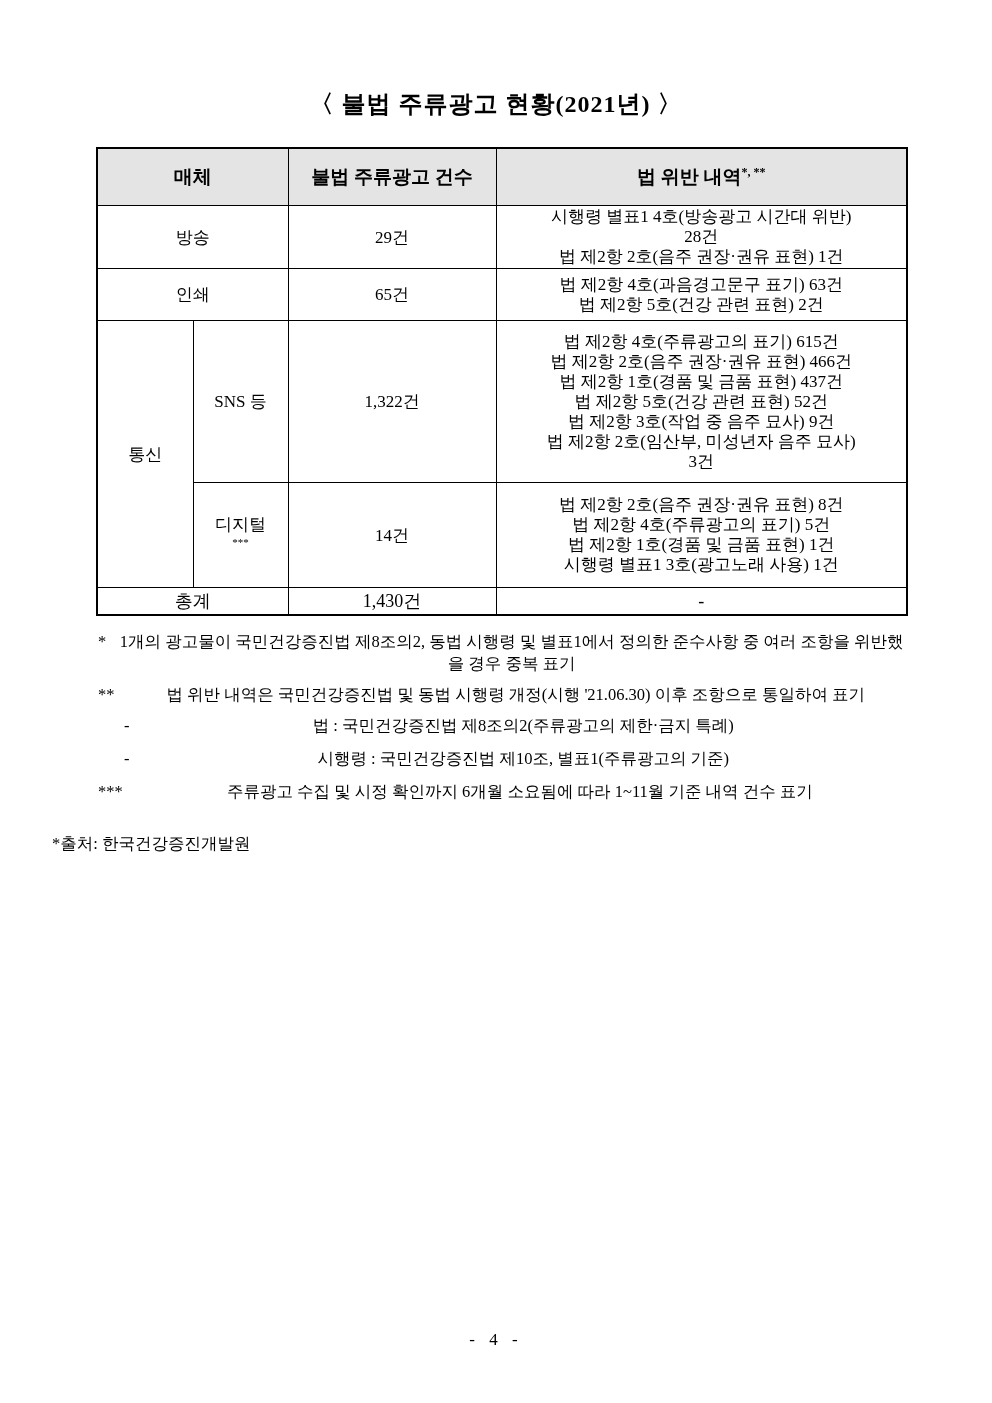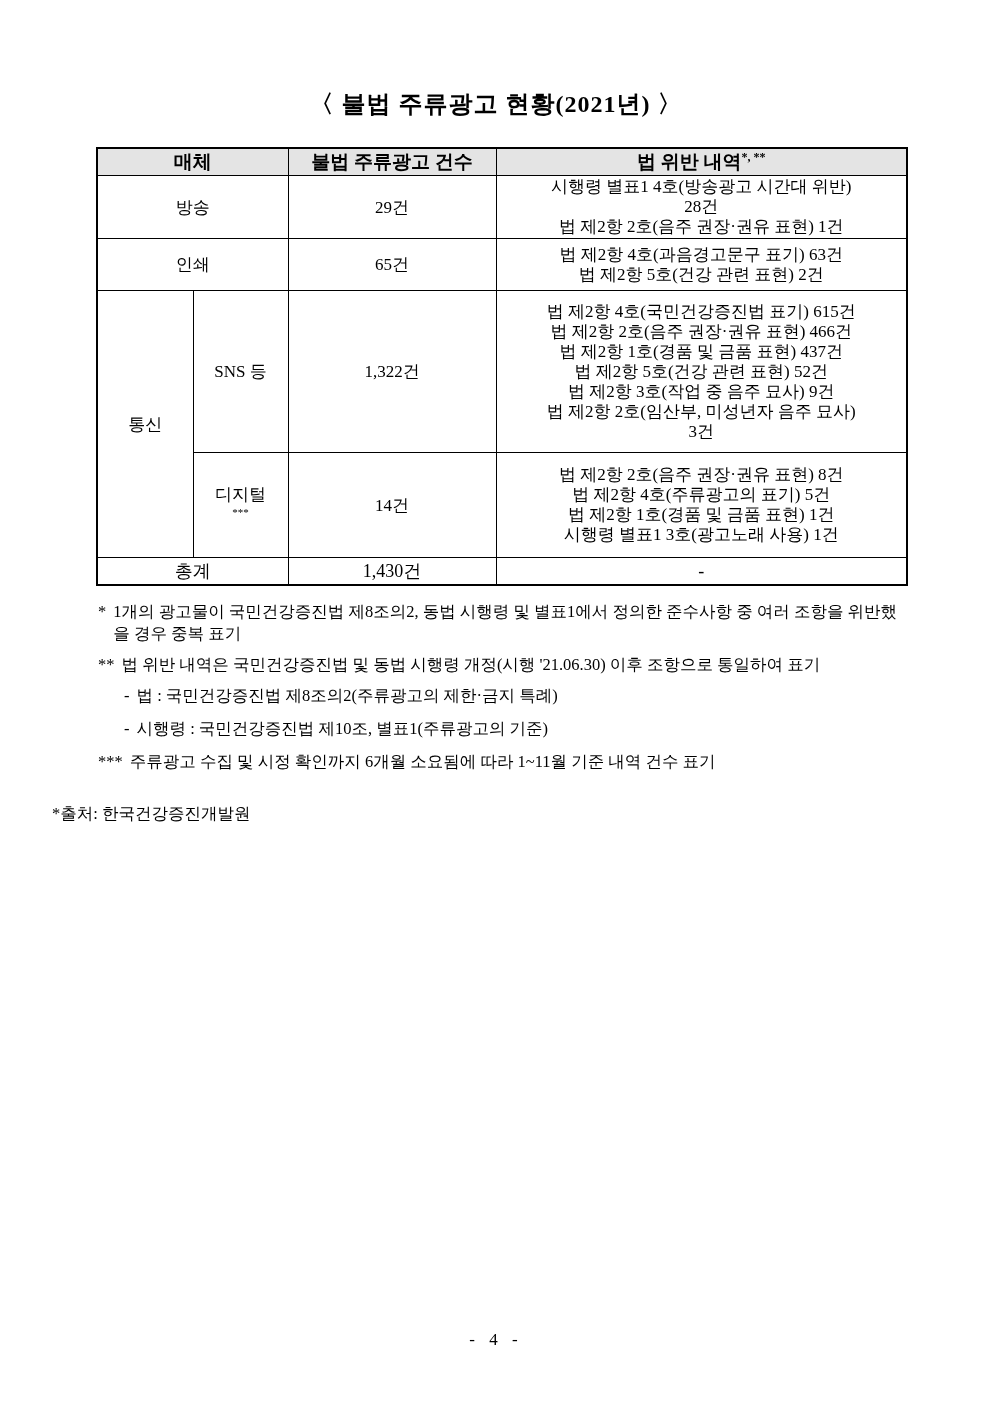--- a/index.html
+++ b/index.html
@@ -37,40 +37,40 @@
     vertical-align: middle;
     font-size: 17px;
     padding: 1px 20px;
   }
   table.main-table { border: 2px solid #000000; }
   tr.hdr-row td {
     background: #e4e4e4;
     font-weight: bold;
     font-size: 19px;
     height: 19px;
-    padding: 0 2px;
+    padding: 15px 2px;
   }
   tr.hdr-row td sup { font-size: 12px; font-weight: bold; }
   .detail-cell { font-size: 16px; line-height: 20px; padding: 2px 4px; }
   .detail-cell div { white-space: nowrap; }
   tr.total-row td { font-weight: normal; font-size: 18px; height: 27px; }
   sup { font-size: 11px; }
   .footnotes {
     margin-left: 98px;
     margin-top: 15px;
     width: 812px;
     font-size: 16.5px;
     line-height: 22px;
   }
   .footnote {
     display: flex;
     margin-bottom: 9px;
   }
   .footnote .marker { flex: 0 0 auto; margin-right: 7px; white-space: nowrap; }
-  .footnote .fn-text { flex: 1 1 auto; }
+  .footnote .fn-text { flex: 1 1 auto; text-align: center; }
   .footnote.sub { margin-left: 26px; margin-bottom: 11px; }
   .source-line {
     margin-left: 52px;
     margin-top: 30px;
     font-size: 16.5px;
   }
   .page-number {
     position: absolute;
     top: 1330px;
     left: 0;
@@ -118,21 +118,21 @@
             <div>법 제2항 4호(과음경고문구 표기) 63건</div>
             <div>법 제2항 5호(건강 관련 표현) 2건</div>
           </td>
       </tr>
 
       <tr style="height:162px">
         <td rowspan="2">통신</td>
         <td>SNS 등</td>
         <td>1,322건</td>
         <td class="detail-cell">
-            <div>법 제2항 4호(국민건강증진법 표기) 615건</div>
+            <div>법 제2항 4호(주류광고의 표기) 615건</div>
             <div>법 제2항 2호(음주 권장·권유 표현) 466건</div>
             <div>법 제2항 1호(경품 및 금품 표현) 437건</div>
             <div>법 제2항 5호(건강 관련 표현) 52건</div>
             <div>법 제2항 3호(작업 중 음주 묘사) 9건</div>
             <div>법 제2항 2호(임산부, 미성년자 음주 묘사)</div>
             <div>3건</div>
           </td>
       </tr>
 
       <tr style="height:105px">

